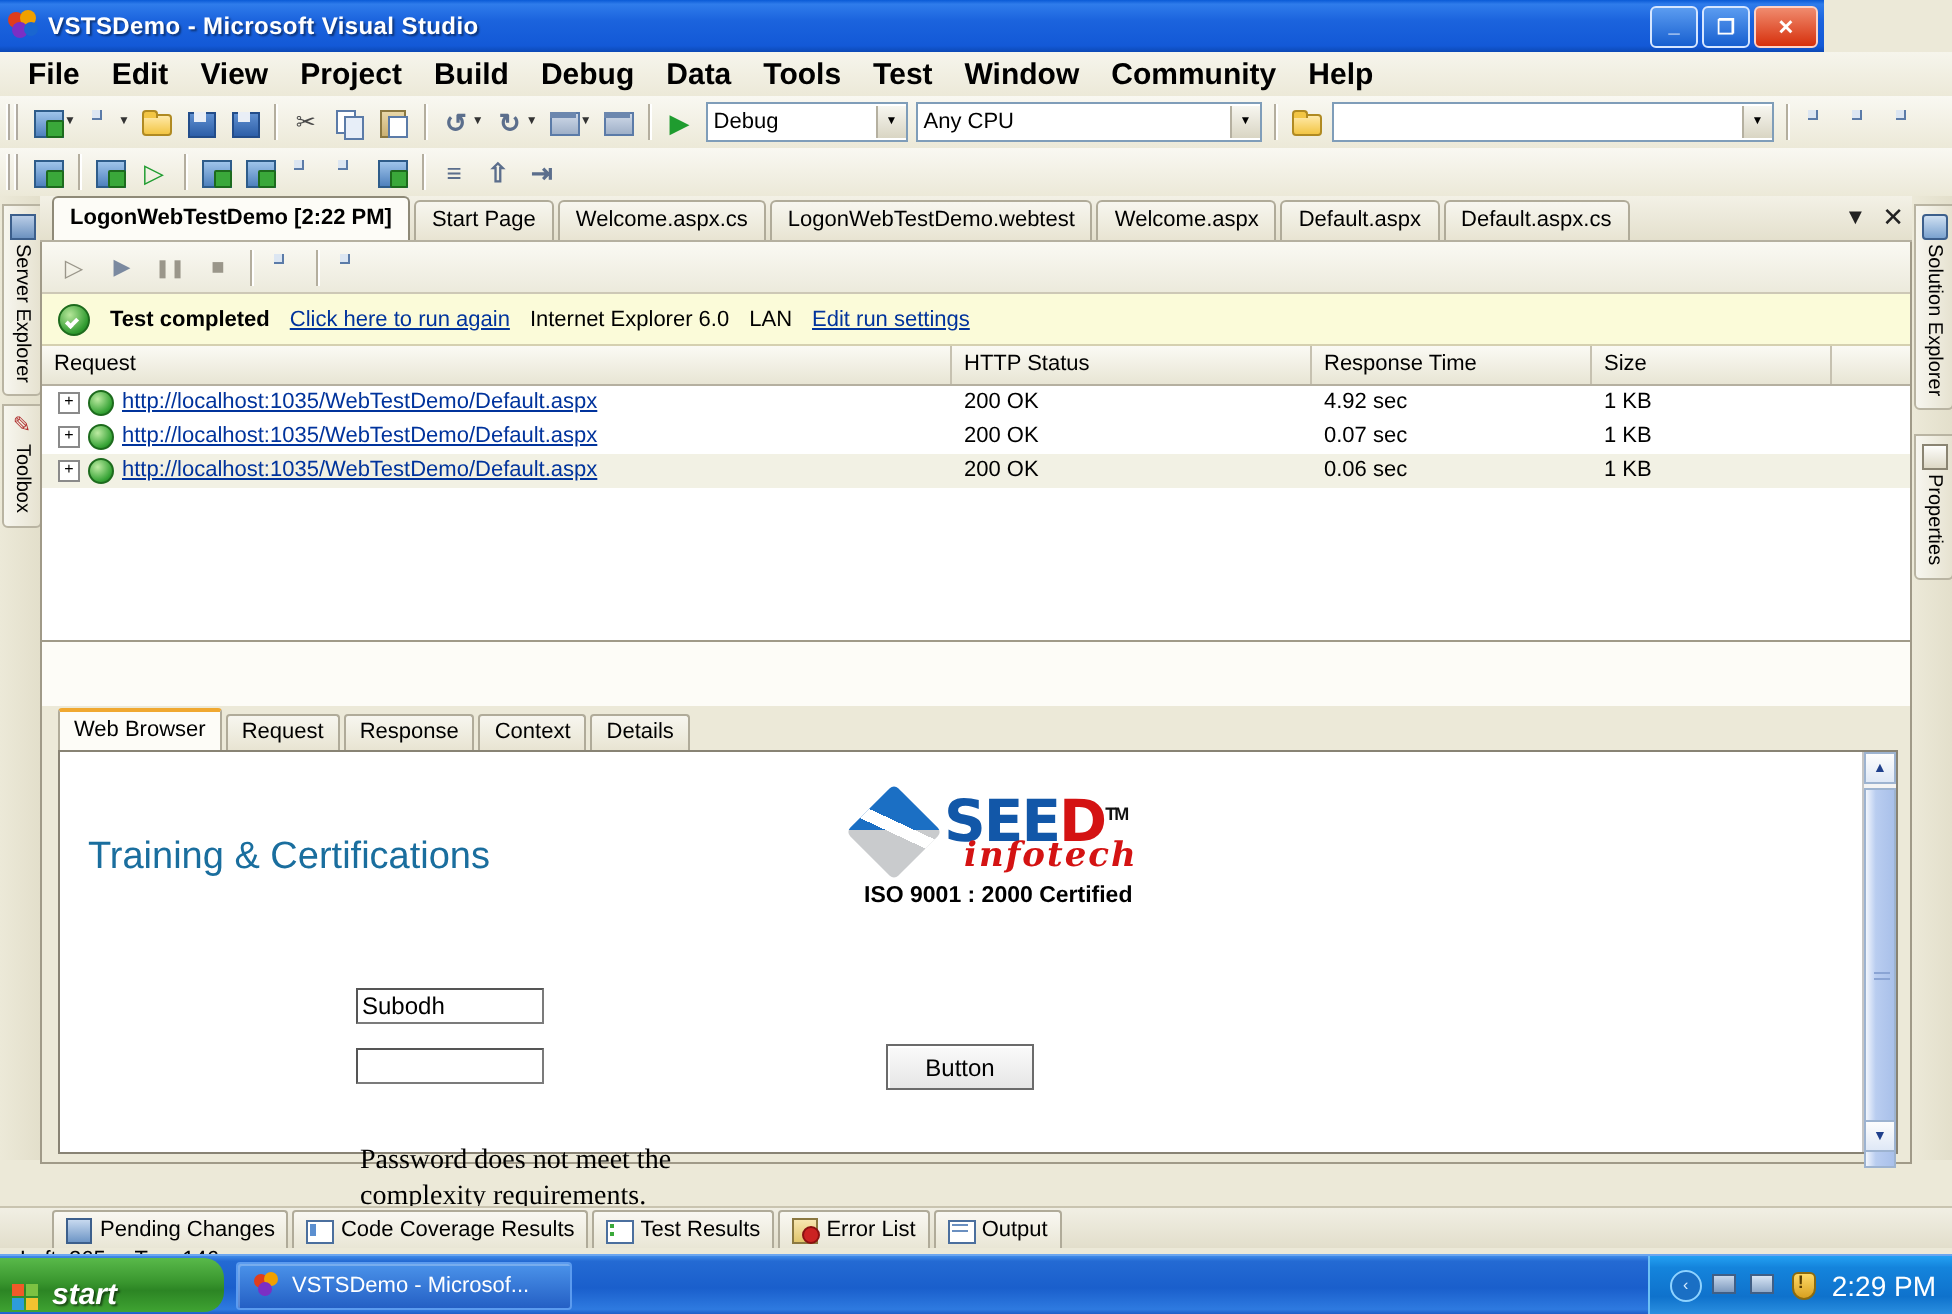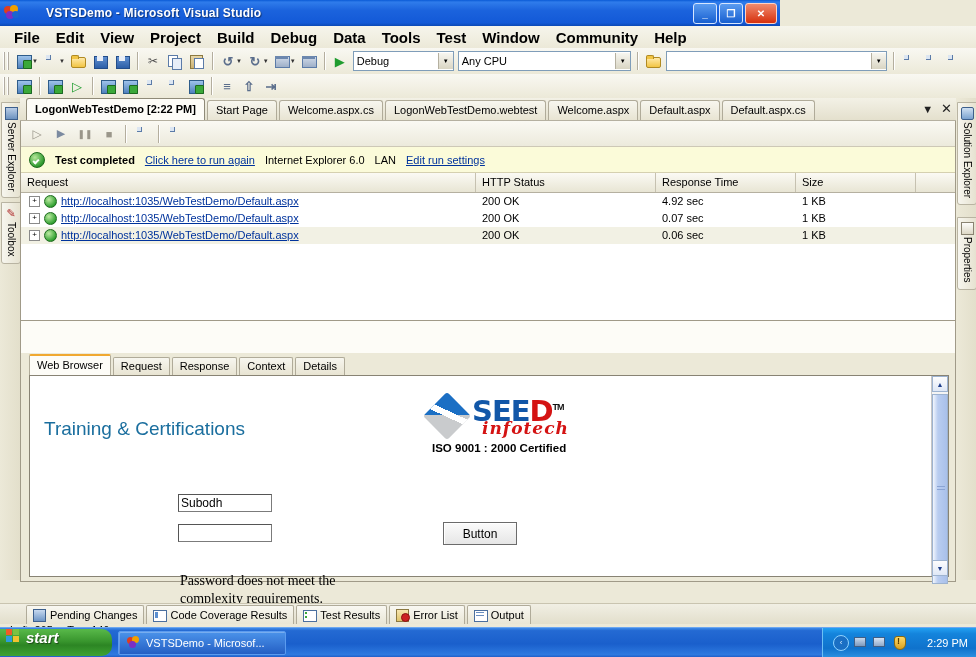--- a/index.html
+++ b/index.html
@@ -6,25 +6,24 @@
   body{
     width:976px;height:657px;overflow:hidden;
     font-family:"Liberation Sans",sans-serif;font-size:11px;
     background:#ece9d8;
     -webkit-font-smoothing:none;
   }
   #app{position:relative;width:976px;height:657px;}
 
   
   .titlebar{
-    position:absolute;left:0;top:0;width:780px;height:26px;
+    position:absolute;left:0;top:0;width:912px;height:26px;
     background:linear-gradient(180deg,#0a5ad6 0%,#2f7ceb 8%,#1b63dd 40%,#1359d7 88%,#0c49b5 100%);
     display:flex;align-items:center;
     border-bottom:1px solid #0a3f9e;
-    gap:22px;
   }
   .title-ico{width:16px;height:16px;margin:0 4px 0 4px;position:relative;}
   .title-ico i{position:absolute;border-radius:50%;display:block;}
   .title-ico i.a{width:8px;height:8px;left:0;top:1px;background:#e03d1c;}
   .title-ico i.b{width:8px;height:8px;left:6px;top:0px;background:#f0a000;}
   .title-ico i.c{width:8px;height:8px;left:2px;top:6px;background:#7b2fc4;}
   .title-ico i.d{width:7px;height:7px;left:8px;top:6px;background:#1a66d0;}
   .title-text{
     color:#fff;font-weight:bold;font-size:12px;
     text-shadow:1px 1px 1px rgba(0,0,0,.45);letter-spacing:.2px;
@@ -291,21 +290,21 @@
     background:#ece9d8;font-size:11px;color:#000;padding-left:10px;line-height:13px;
   }
 
   
   .taskbar{
     position:absolute;left:0;bottom:0;width:976px;height:29px;
     background:linear-gradient(180deg,#3f8ae8 0%,#246ad3 9%,#1a5fcc 55%,#2e7ae0 92%,#1f5ec8 100%);
     display:flex;align-items:center;border-top:1px solid #6ba6f0;
   }
   .startbtn{
-    height:27px;min-width:90px;display:flex;align-items:flex-start;gap:5px;padding:0 16px 0 6px;
+    height:27px;min-width:90px;display:flex;align-items:flex-end;gap:5px;padding:0 16px 0 6px;
     background:linear-gradient(180deg,#59b94a 0%,#39962e 45%,#2c8524 60%,#3fa332 100%);
     border-radius:0 10px 10px 0;color:#fff;font-style:italic;font-weight:bold;font-size:15px;
     text-shadow:1px 1px 1px rgba(0,0,0,.5);
   }
   .flag{width:15px;height:14px;position:relative;flex:none;}
   .flag i{position:absolute;width:6px;height:6px;display:block;}
   .flag i.r{left:0;top:0;background:#f05a28;}
   .flag i.g{left:7px;top:0;background:#7cc242;}
   .flag i.b{left:0;top:7px;background:#2d9cdb;}
   .flag i.y{left:7px;top:7px;background:#f2c230;}
@@ -330,21 +329,21 @@
   }
   .trayarrow{
     width:14px;height:14px;border-radius:50%;background:#1a6fc4;border:1px solid #8fd3ff;
     color:#d6ecff;font-size:8px;display:flex;align-items:center;justify-content:center;
   }
   .trayic{width:14px;height:14px;position:relative;}
   .trayic.net:before{content:"";position:absolute;left:0;top:1px;width:10px;height:8px;background:linear-gradient(180deg,#c8d8ec,#7d99bd);border:1px solid #405f86;}
   .trayic.net2:before{content:"";position:absolute;left:0;top:1px;width:10px;height:8px;background:linear-gradient(180deg,#d7e4f4,#8fa9c9);border:1px solid #405f86;}
   .trayic.shield:before{content:"";position:absolute;left:2px;top:0;width:10px;height:12px;background:linear-gradient(180deg,#ffd966,#d8a020);border-radius:3px 3px 6px 6px;border:1px solid #8a6a10;}
   .trayic.shield:after{content:"!";position:absolute;left:5px;top:0px;font-size:9px;font-weight:bold;color:#5a3d00;}
-  .traytime{color:#fff;font-size:11px;margin-left:16px;}
+  .traytime{color:#fff;font-size:14px;margin-left:3px;}
 </style>
 </head>
 <body>
 
 <div id="app">
 
   <div class="titlebar">
     <div class="title-ico">
       <i class="a"></i>
         <i class="b"></i>

